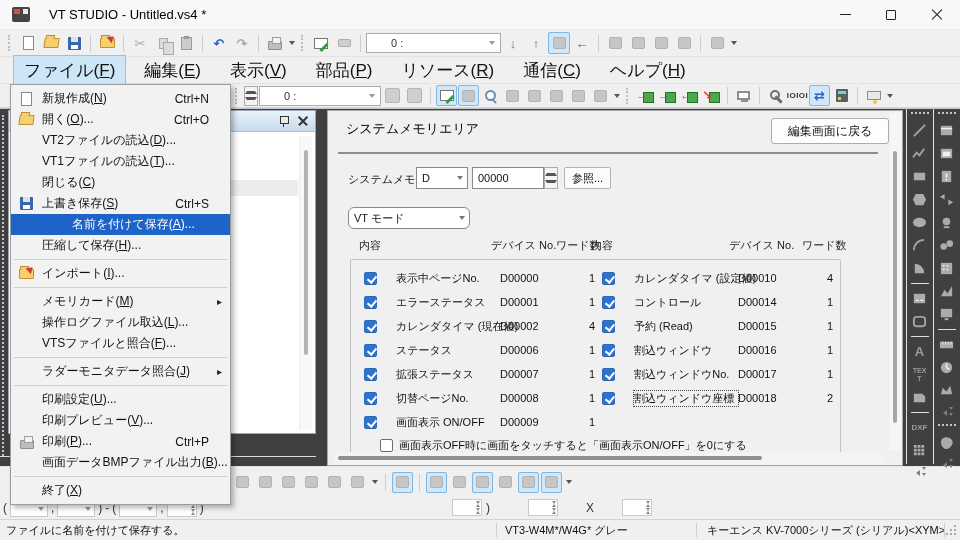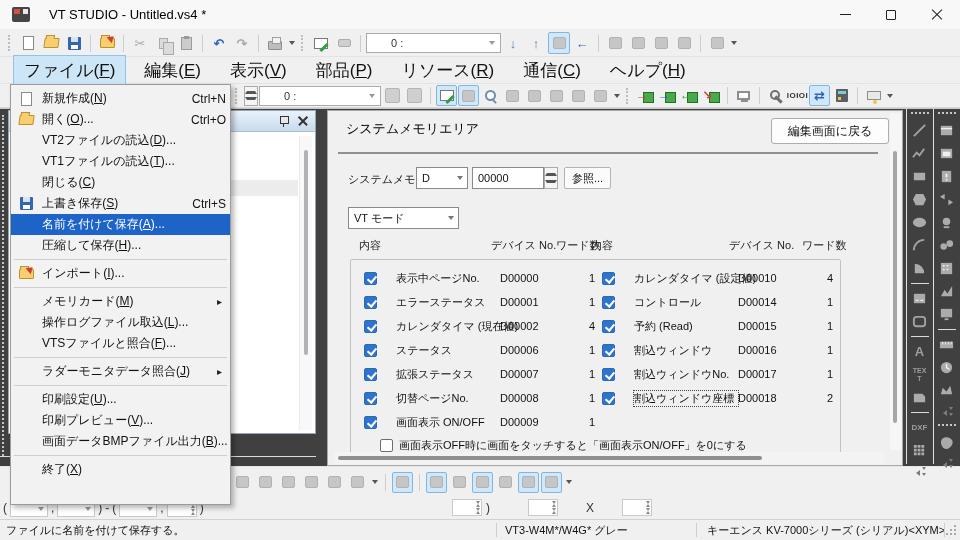--- a/index.html
+++ b/index.html
@@ -83,24 +83,24 @@
   .mi-zoom::after { content:''; position:absolute; right:1px; bottom:1px; width:6px; height:2px; background:#6f8cb0; transform:rotate(45deg); }
 
   
   .menubar { height:27px; display:flex; align-items:center; padding-left:13px; font-size:17px; border-bottom:1px solid #e3e3e3; background:#f0f0f0; }
   .mb-item { padding:3px 10px; margin-right:7px; border:1px solid transparent; white-space:nowrap; }
   .mb-item.active { background:#cde6f7; border-color:#90c3ea; }
 
   
   .filemenu { position:absolute; left:10px; top:84px; width:221px; height:421px; background:#f2f2f2; border:1px solid #9b9b9b; box-shadow:3px 3px 5px rgba(0,0,0,0.28); z-index:60; padding-top:3px; }
   .m-item { height:21px; display:flex; align-items:center; font-size:12px; position:relative; color:#111; }
-  .m-item.sel { background:#1d63c8; color:#fff; }
+  .m-item.sel { background:#1d63c8; color:#fff;padding-left:30px; }
   .m-ic { width:31px; display:flex; justify-content:center; align-items:center; flex:none; }
   .m-lab { white-space:nowrap; }
-  .m-sc { margin-left:auto; padding-right:4px; font-size:12px; }
+  .m-sc { margin-left:auto; padding-right:21px; font-size:12px; }
   .m-sub { position:absolute; right:8px; font-size:10px; color:#222; }
   .m-sep { height:1px; background:#cecece; margin:3px 3px; }
 
   
   .dock { position:relative; height:358px; background:#404040; border-top:1px solid #c9c9c9; }
   .dock-grip { position:absolute; left:2px; top:6px; bottom:10px; width:3px; border-left:2px dotted #c6c6c6; }
 
   
   .lpanel { position:absolute; left:8px; top:1px; width:308px; height:324px; border:1px solid #98a6b5; background:#fff; }
   .lp-title { height:21px; background:linear-gradient(#e9f2fb,#c8daec); display:flex; align-items:center; justify-content:flex-end; padding-right:7px; gap:10px; border-bottom:1px solid #aebfd0; }
@@ -120,21 +120,21 @@
   .p-title { position:absolute; left:18px; top:9px; font-size:13px; color:#000; }
   .back-btn { position:absolute; left:443px; top:7px; width:118px; height:26px; background:#fdfdfd; border:1px solid #adadad; border-radius:3px; display:flex; align-items:center; justify-content:center; font-size:12px; }
   .p-hr { position:absolute; left:10px; top:41px; width:540px; height:2px; background:#8f8f8f; }
   .f-label { position:absolute; left:20px; top:61px; font-size:11px; }
   .fld { position:absolute; background:#fff; border:1px solid #8a8a8a; font-size:11px; display:flex; align-items:center; padding-left:5px; }
   .fld .tri-d { position:absolute; right:4px; top:8px; border-top-color:#777; margin:0; }
   .f-devtype { left:88px; top:56px; width:52px; height:22px; }
   .f-devno { left:144px; top:56px; width:72px; height:22px; }
   .f-spin { position:absolute; left:216px; top:56px; height:22px; }
   .browse-btn { position:absolute; left:236px; top:56px; width:47px; height:22px; background:#fbfbfb; border:1px solid #b3b3b3; border-radius:2px; display:flex; align-items:center; justify-content:center; font-size:11px; }
-  .f-mode { left:20px; top:96px; width:111px; height:22px; }
+  .f-mode { left:20px; top:96px; width:122px; height:22px;border-radius:6px; }
   .thead { position:absolute; top:127px; font-size:11px; color:#222; white-space:nowrap; }
   .group { position:absolute; left:22px; top:148px; width:491px; height:196px; border:1px solid #c2c2c2; border-radius:2px; }
   .rows { position:absolute; top:155px; }
   .rows-left { left:29px; width:229px; }
   .rows-right { left:267px; width:231px; }
   .trow { height:24px; display:flex; align-items:center; padding-left:7px; }
   .cb { width:13px; height:13px; border:1px solid #6d6d6d; background:#fff; border-radius:2px; position:relative; flex:none; }
   .cb.on { background:#2f74cc; border-color:#2a69ba; }
   .cb.on::after { content:''; position:absolute; left:4px; top:1px; width:4px; height:7px; border:solid #fff; border-width:0 2px 2px 0; transform:rotate(40deg); }
   .t-lab { margin-left:19px; width:104px; font-size:11px; white-space:nowrap; flex:none; }
@@ -890,20 +890,27 @@
       <div class="m-sep"></div>
       <div class="m-item">
         <span class="m-ic"></span>
         <span class="m-lab">印刷設定(<u>U</u>)...</span>
       </div>
       <div class="m-item">
         <span class="m-ic"></span>
         <span class="m-lab">印刷プレビュー(<u>V</u>)...</span>
       </div>
       <div class="m-item">
+        <span class="m-ic">
+          <span class="mi mi-print"></span>
+        </span>
+        <span class="m-lab">印刷(<u>P</u>)...</span>
+        <span class="m-sc">Ctrl+P</span>
+      </div>
+      <div class="m-item">
         <span class="m-ic"></span>
         <span class="m-lab">画面データBMPファイル出力(<u>B</u>)...</span>
       </div>
       <div class="m-sep"></div>
       <div class="m-item">
         <span class="m-ic"></span>
         <span class="m-lab">終了(<u>X</u>)</span>
       </div>
     </div>
 

